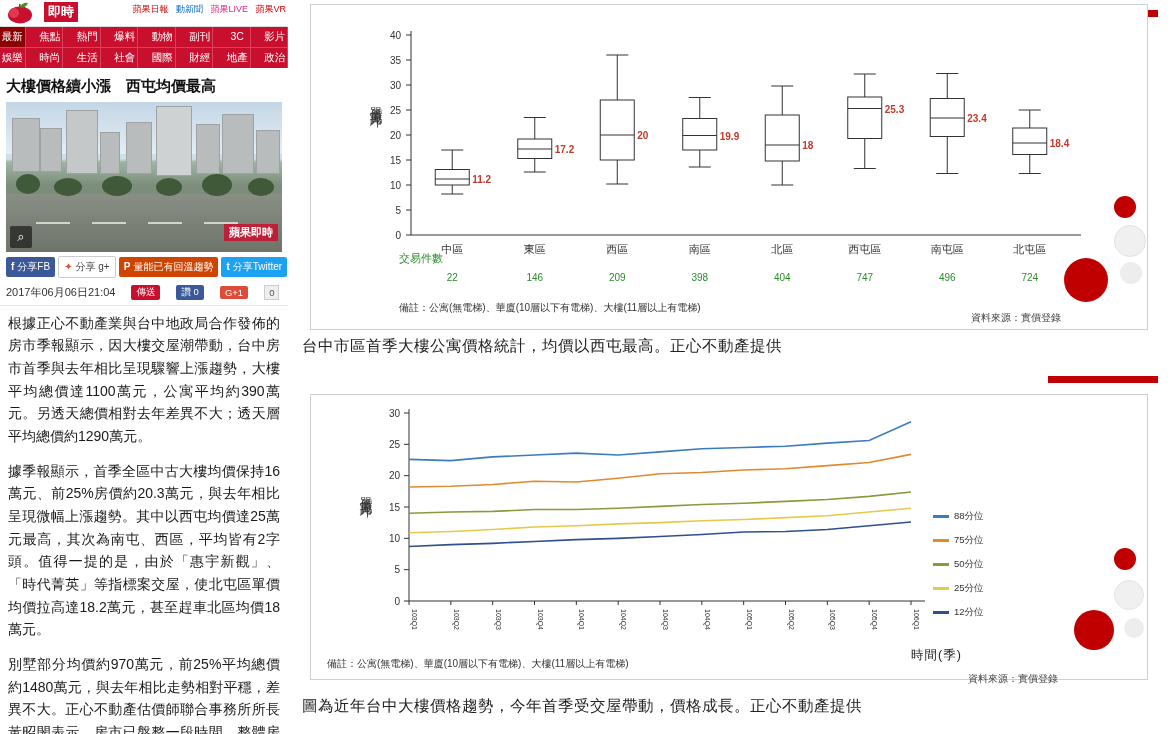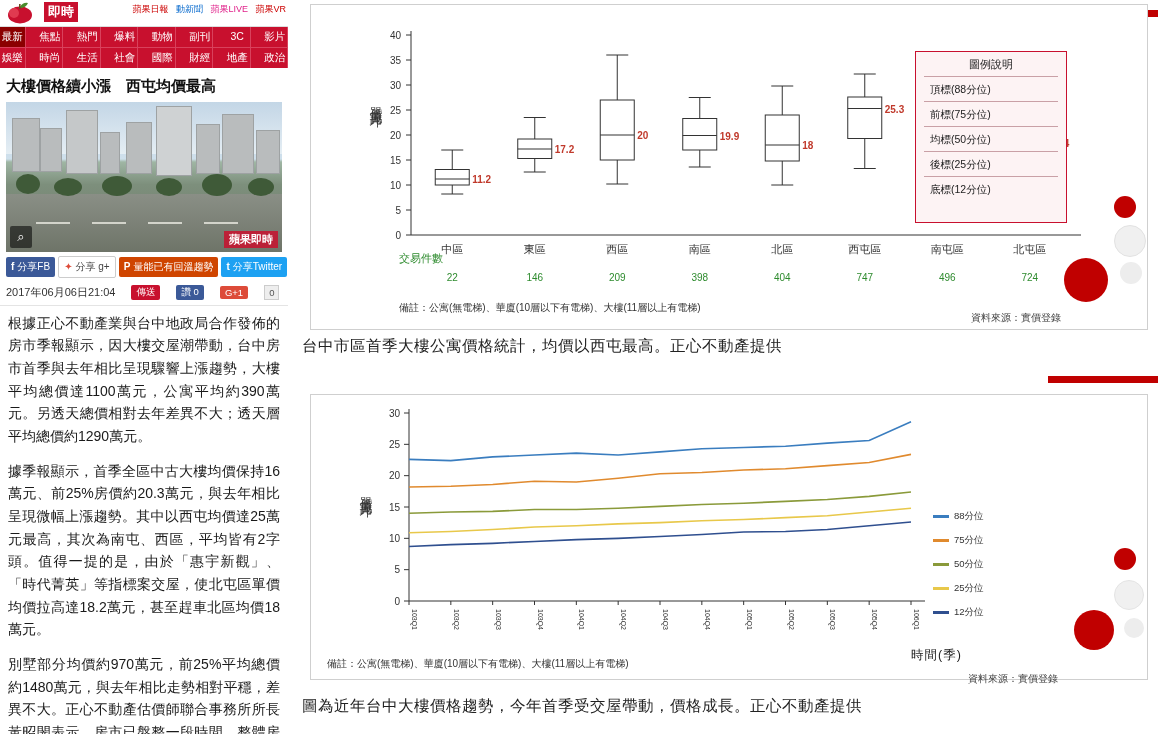--- a/index.html
+++ b/index.html
@@ -24,21 +24,21 @@
 
   #headline{font-size:15px;font-weight:bold;color:#111;padding:8px 6px 6px 6px;line-height:1.3;}
   #photo-wrap{position:relative;margin:0 6px;}
   #photo{width:276px;height:150px;position:relative;overflow:hidden;background:linear-gradient(#bcd2e4 0%,#cfe0ec 38%,#9fb6a4 40%,#7d8f7c 55%,#6f7a6a 100%);}
   .ph-sky{position:absolute;left:0;top:0;width:100%;height:52px;background:linear-gradient(#c3d6e6,#e5eef4);}
   .ph-bld{position:absolute;background:#b9bcbd;border:1px solid #9ea2a3;}
   .ph-road{position:absolute;left:0;bottom:0;width:100%;height:58px;background:linear-gradient(#8a8f86,#6e7468);}
   .ph-lane{position:absolute;height:2px;background:#e8e8e0;opacity:.8;}
   .ph-tree{position:absolute;background:#3f5a38;border-radius:50%;}
   .ph-zoom{position:absolute;left:4px;bottom:4px;width:22px;height:22px;background:rgba(0,0,0,.55);border-radius:2px;color:#fff;font-size:13px;line-height:22px;text-align:center;}
-  .ph-wm{position:absolute;right:4px;bottom:4px;background:rgba(200,16,46,.85);color:#fff;font-size:11px;padding:1px 5px;font-weight:bold;}
+  .ph-wm{position:absolute;right:4px;bottom:11px;background:rgba(200,16,46,.85);color:#fff;font-size:11px;padding:1px 5px;font-weight:bold;}
   #caption{font-size:10px;color:#666;line-height:1.45;padding:4px 6px 2px 6px;}
 
   #share{display:flex;gap:3px;padding:4px 6px 2px 6px;align-items:center;}
   .sh{font-size:10px;color:#fff;padding:3px 5px;display:flex;align-items:center;gap:3px;border-radius:2px;white-space:nowrap;}
   .sh-fb{background:#3b5998;}
   .sh-gp{background:#fff;color:#444;border:1px solid #ccc;}
   .sh-pk{background:#cf4500;}
   .sh-tw{background:#1da1f2;}
   .sh .g{font-weight:bold;}
 
@@ -286,33 +286,20 @@
           <line x1="718.75" y1="168.5" x2="718.75" y2="149.5" stroke="#333"></line>
           <line x1="707.75" y1="105" x2="729.75" y2="105" stroke="#333"></line>
           <line x1="707.75" y1="168.5" x2="729.75" y2="168.5" stroke="#333"></line>
           <rect x="701.75" y="123.00000000000001" width="34" height="26.499999999999986" fill="#fff" stroke="#333"></rect>
           <line x1="701.75" y1="138" x2="735.75" y2="138" stroke="#333" stroke-width="1.2"></line>
           <text x="738.75" y="142" font-size="10" fill="#c0392b" font-family="Liberation Sans, sans-serif" font-weight="bold">18.4</text>
           <text x="718.75" y="248" font-size="11" fill="#333" font-family="Liberation Sans, sans-serif" text-anchor="middle">北屯區</text>
           <text x="718.75" y="276" font-size="10" fill="#2e8b2e" font-family="Liberation Sans, sans-serif" text-anchor="middle">724</text>
         </svg>
 
-      <div class="legendbox" style="left:604px;top:46px;width:150px;height:170px;">
-        <div class="lt">圖例說明</div>
-        <div class="ldiv"></div>
-        <div class="li">頂標(88分位)</div>
-        <div class="ldiv"></div>
-        <div class="li">前標(75分位)</div>
-        <div class="ldiv"></div>
-        <div class="li">均標(50分位)</div>
-        <div class="ldiv"></div>
-        <div class="li">後標(25分位)</div>
-        <div class="ldiv"></div>
-        <div class="li">底標(12分位)</div>
-      </div>
 
       <div class="green" style="left:88px;top:246px;width:90px;text-align:left;font-size:11px;">交易件數</div>
 
       <div class="note" style="left:88px;top:296px;">備註：公寓(無電梯)、華廈(10層以下有電梯)、大樓(11層以上有電梯)</div>
       <div class="src" style="left:660px;top:306px;">資料來源：實價登錄</div>
     </div>
 
     <div class="bubble" style="left:826px;top:196px;width:22px;height:22px;background:#c00000;"></div>
     <div class="bubble" style="left:826px;top:225px;width:30px;height:30px;background:#f0f0f0;border:1px solid #e2e2e2;"></div>
     <div class="bubble" style="left:776px;top:258px;width:44px;height:44px;background:#c00000;"></div>

